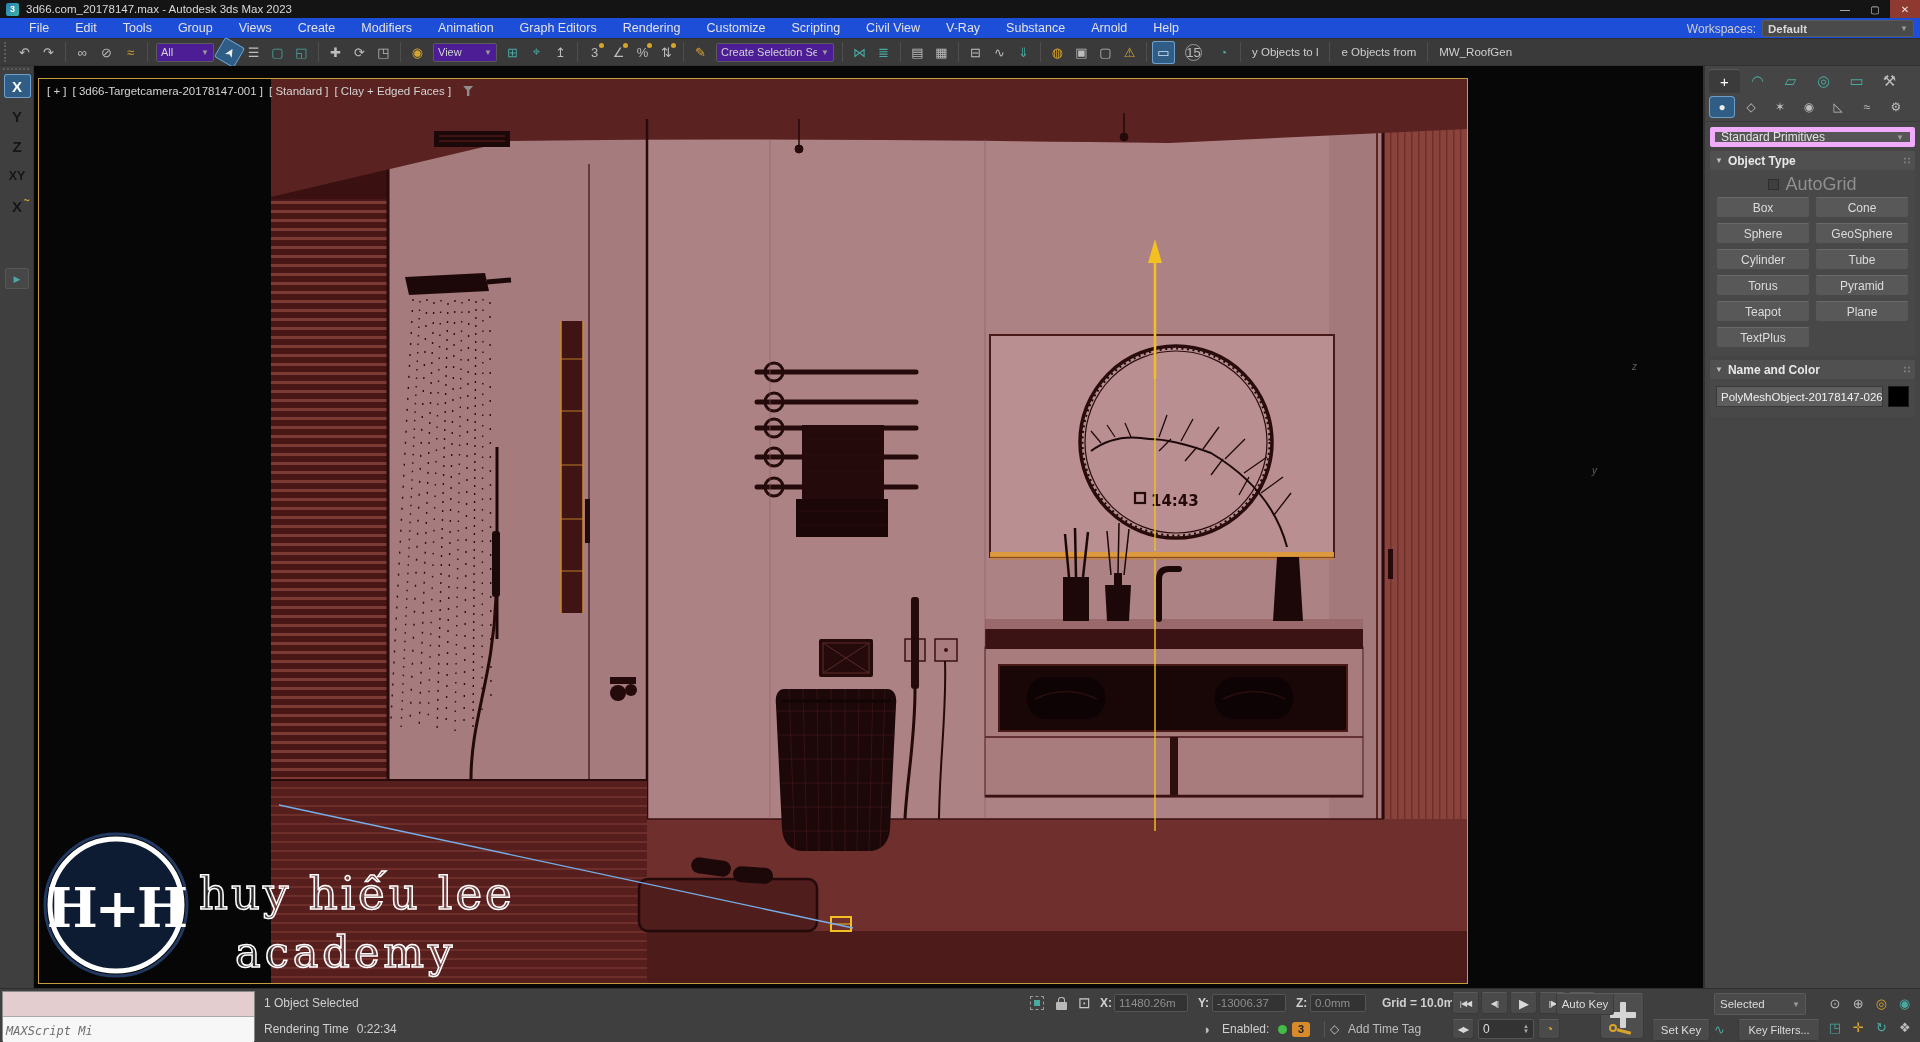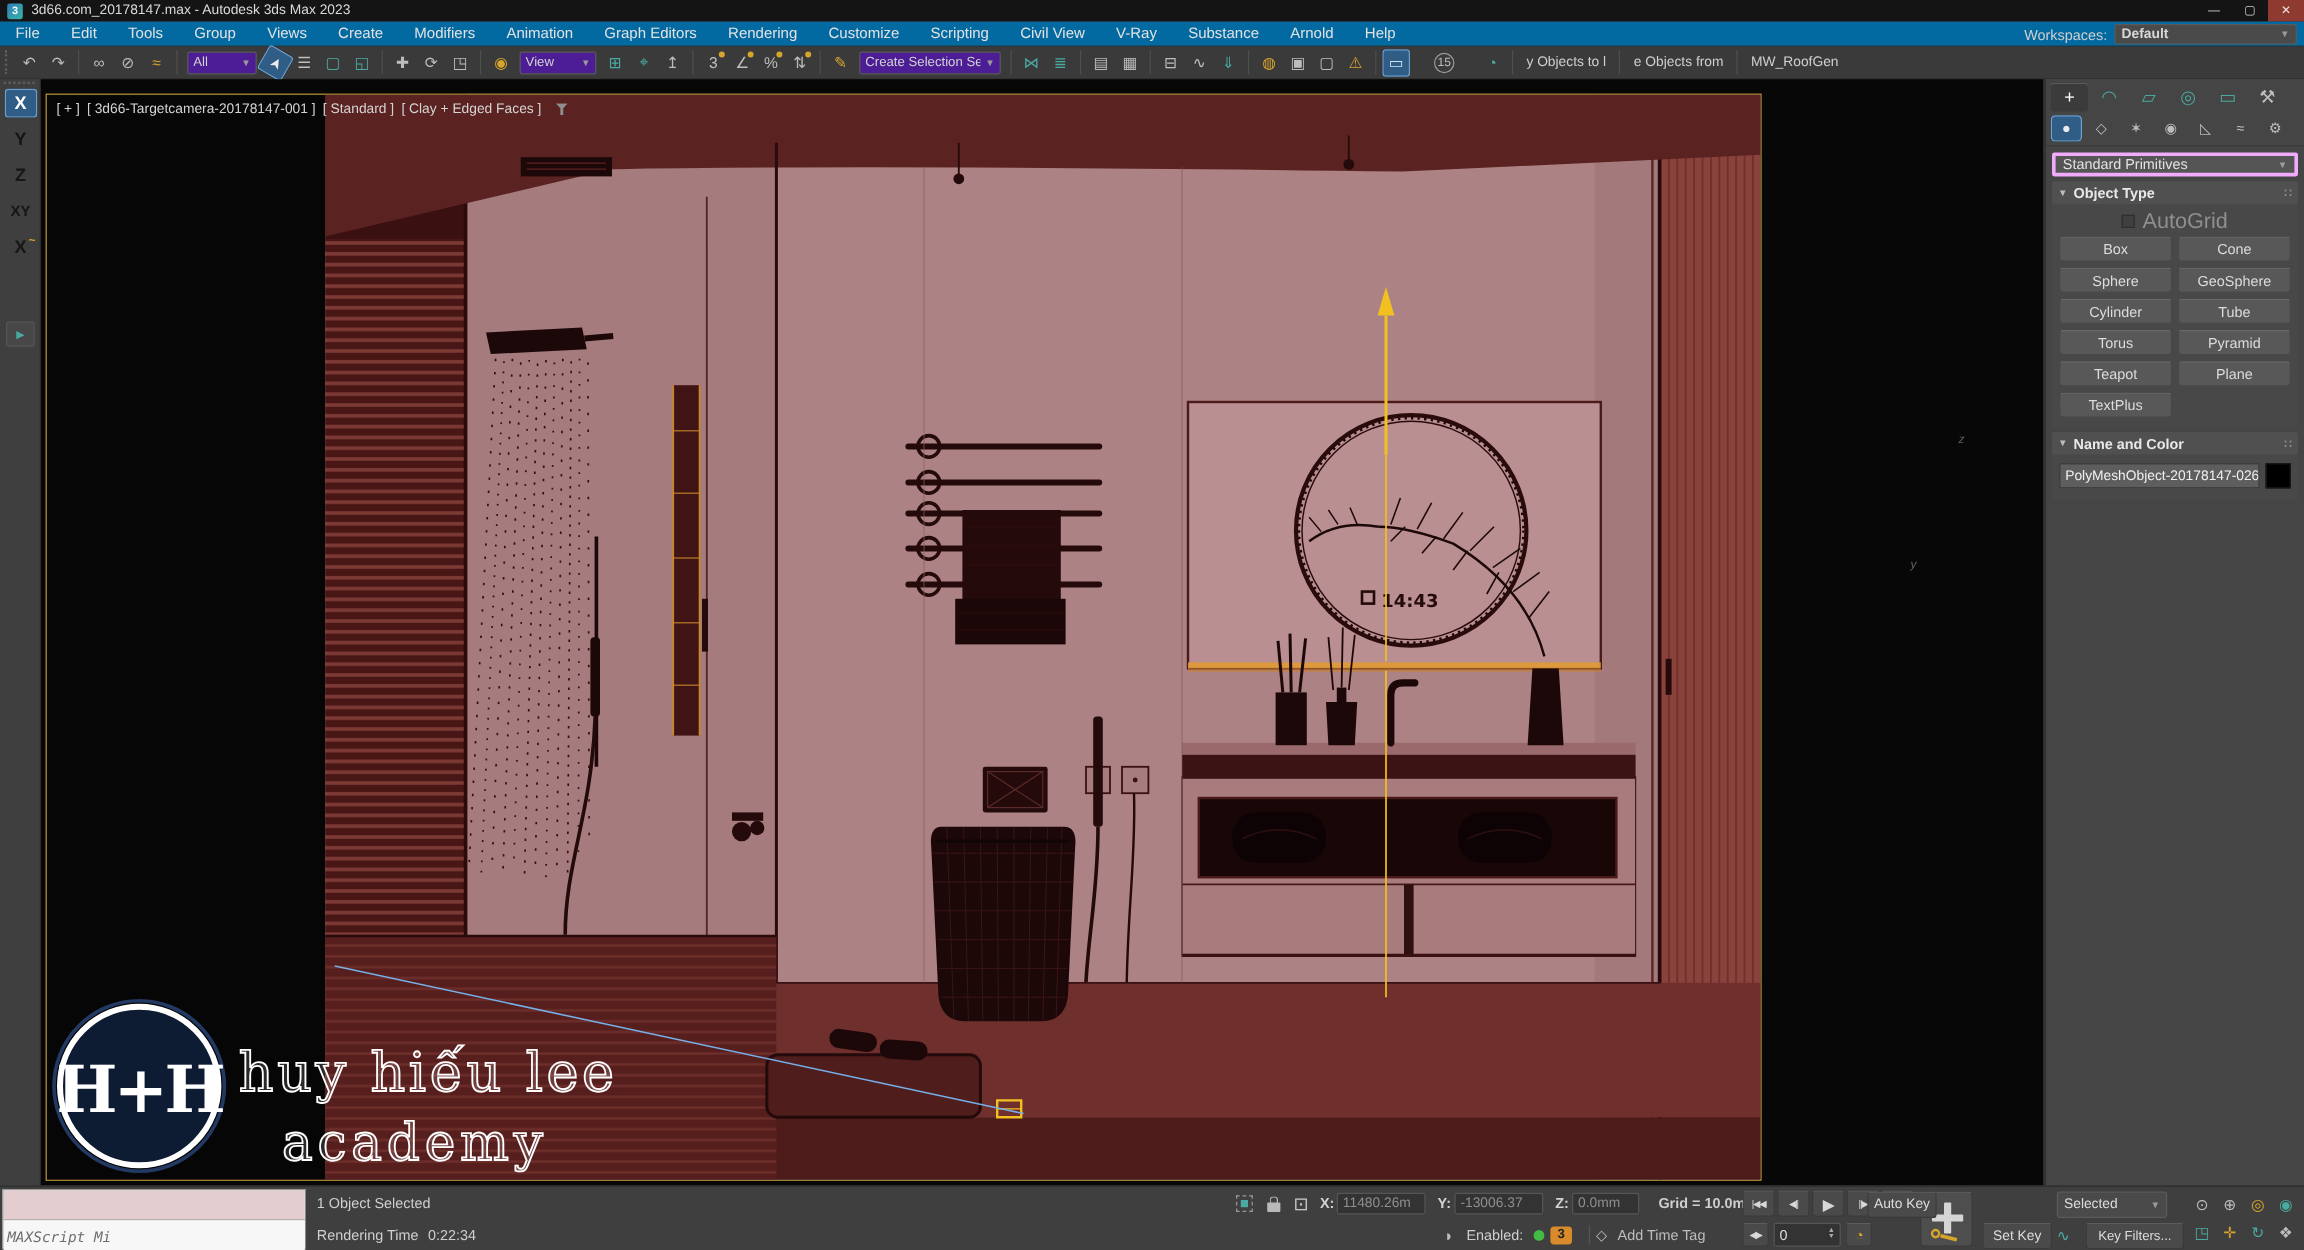--- a/index.html
+++ b/index.html
@@ -12,39 +12,39 @@
     display:flex;align-items:center;color:#d9d9d9;font-size:11.5px;}
   .appbadge{width:13px;height:13px;margin:0 7px 0 6px;border-radius:2px;
     background:linear-gradient(135deg,#2e7fb5,#39b3a6);color:#fff;font-size:9px;font-weight:bold;
     display:flex;align-items:center;justify-content:center;}
   .wincontrols{position:absolute;right:0;top:0;height:18px;display:flex;}
   .winbtn{width:30px;height:18px;display:flex;align-items:center;justify-content:center;
     color:#cfcfcf;font-size:10px;}
   .winbtn.close{background:#8f3a30;color:#f1e3e1;}
 
   
-  .menubar{position:absolute;left:0;top:18px;width:1920px;height:21px;background:#0369a1;
-    border-bottom:1px solid #2e2e2e;display:flex;align-items:flex-end;}
+  .menubar{position:absolute;left:0;top:18px;width:1920px;height:21px;background:#1d4ed8;
+    border-bottom:1px solid #2e2e2e;display:flex;align-items:flex-end;padding-left:16px;}
   .menu-item{font-size:12.5px;color:#e2e2e2;padding:0 13px;height:21px;display:inline-flex;align-items:center;}
   .workspaces{position:absolute;right:6px;top:0;height:21px;display:flex;align-items:center;gap:6px;}
   .workspaces .lbl{font-size:12px;color:#cfcfcf;}
   .wsdrop{width:152px;height:17px;background:#4a4a4a;border:1px solid #5a5a5a;border-radius:2px;
     font-size:11.5px;color:#d8d8d8;display:flex;align-items:center;justify-content:space-between;padding:0 5px;}
   .wsdrop .car{font-size:8px;color:#9a9a9a;}
 
   
   .toolbar{position:absolute;left:0;top:39px;width:1920px;height:27px;background:#3a3a3a;
     border-bottom:1px solid #313131;display:flex;align-items:center;padding:0 4px;gap:1px;}
   .toolbar .grip{width:5px;height:20px;border-left:2px dotted #5c5c5c;margin-right:3px;}
   .ic{position:relative;width:23px;height:23px;display:flex;align-items:center;justify-content:center;
     font-size:13px;color:#bdbdbd;border-radius:3px;flex:none;}
   .ic.t{color:#4aa9a1;} .ic.y{color:#d8a52c;} .ic.w{color:#ececec;} .ic.b{color:#cfe3f5;}
   .ic.active{background:#2f5d86;box-shadow:inset 0 0 0 1px #6fa0cc;}
   .ic.cursor{transform:rotate(-60deg);font-size:12px;}
-  .ic.ring{font-size:10px;border:1.5px solid #9a9a9a;border-radius:50%;width:17px;height:17px;margin:19px;}
+  .ic.ring{font-size:13px;border:1.5px solid #9a9a9a;border-radius:50%;width:17px;height:17px;margin:9px;}
   .ic.ys::after{content:"";position:absolute;top:2px;right:2px;width:5px;height:5px;background:#d8a52c;border-radius:50%;}
   .tsep{width:1px;height:20px;background:#4e4e4e;margin:0 4px;flex:none;}
   .tdrop{display:inline-flex;align-items:center;justify-content:space-between;height:19px;background:#4c1d95;
     border:1px solid #5a5a5a;border-radius:2px;padding:0 4px;margin:0 3px;font-size:11px;color:#d2d2d2;
     white-space:nowrap;overflow:hidden;flex:none;}
   .tdrop b{font-weight:normal;overflow:hidden;}
   .tdrop .car{color:#9a9a9a;font-size:8px;margin-left:4px;}
   .ttext{font-size:11.5px;color:#cfcfcf;padding:0 6px;white-space:nowrap;flex:none;}
 
   
@@ -73,21 +73,21 @@
   .axishint{position:absolute;font-size:10px;color:#606060;font-style:italic;}
 
   
   .cmdpanel{position:absolute;left:1703px;top:66px;width:217px;height:922px;background:#454545;border-left:2px solid #333;}
   .ptabs{display:flex;gap:2px;padding:3px 4px 2px 4px;align-items:center;}
   .ptabs .ic{width:31px;height:24px;font-size:15px;}
   .ptabs .ic.active{background:#3b3b3b;box-shadow:inset 0 1px 0 #5a5a5a;color:#fff;}
   .psub{display:flex;gap:3px;padding:1px 4px 3px 4px;align-items:center;border-bottom:1px solid #3a3a3a;}
   .psub .ic{width:26px;height:22px;font-size:12px;}
   .psub .ic.active{background:#2f5d86;border-radius:4px;box-shadow:inset 0 0 0 1px #6fa0cc;}
-  .pdrop{margin:5px 5px 4px 5px;height:20px;background:#555;border:3px solid #f0abfc;border-radius:2px;
+  .pdrop{margin:5px 5px 4px 5px;height:20px;background:#555;border:5px solid #f0abfc;border-radius:2px;
     display:flex;align-items:center;justify-content:space-between;padding:0 6px;font-size:12px;color:#e2e2e2;}
   .pdrop .car{font-size:8px;color:#9c9c9c;}
   .rollout{margin:4px 5px 0 5px;}
   .rhead{height:19px;background:#505050;border-radius:2px;display:flex;align-items:center;padding:0 5px;
     font-size:12px;font-weight:bold;color:#e8e8e8;gap:5px;}
   .rhead .arr{font-size:8px;color:#bdbdbd;} .rhead .gripdots{margin-left:auto;color:#8a8a8a;font-size:10px;}
   .rbody{background:#484848;padding:5px 2px 8px 2px;border-radius:0 0 2px 2px;}
   .agrow{display:flex;align-items:center;justify-content:center;gap:6px;height:18px;margin-bottom:4px;}
   .agbox{width:11px;height:11px;background:#3f3f3f;border:1px solid #2e2e2e;}
   .aglbl{font-size:18px;color:#8f8f8f;}

